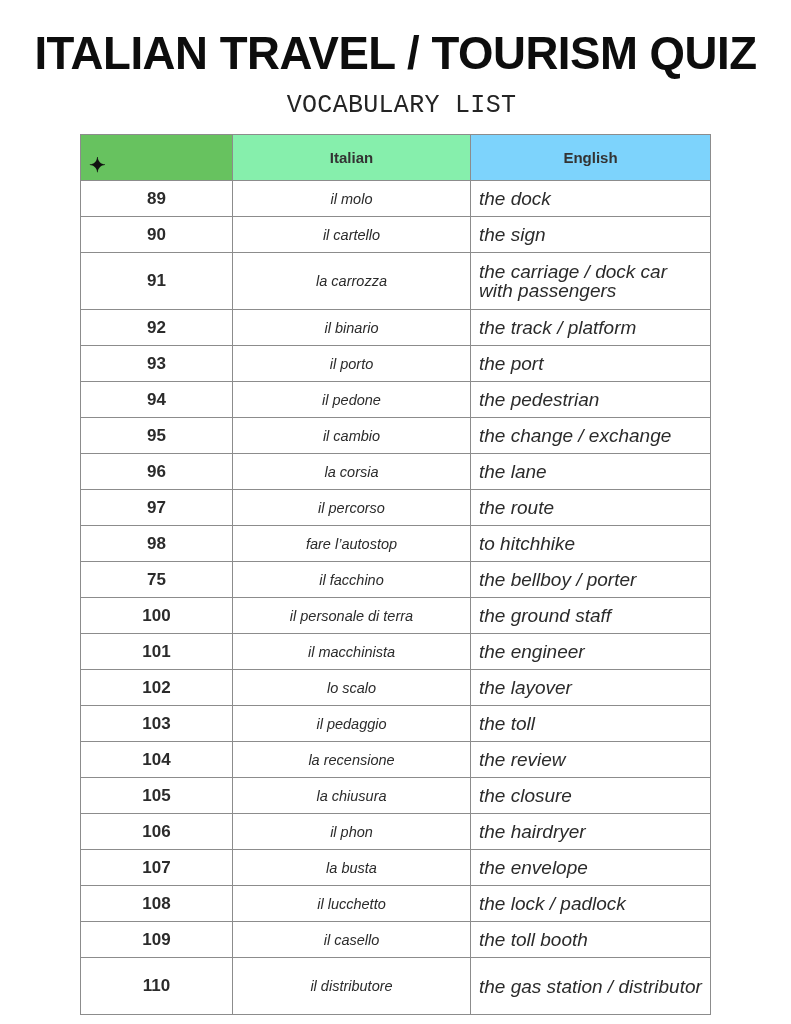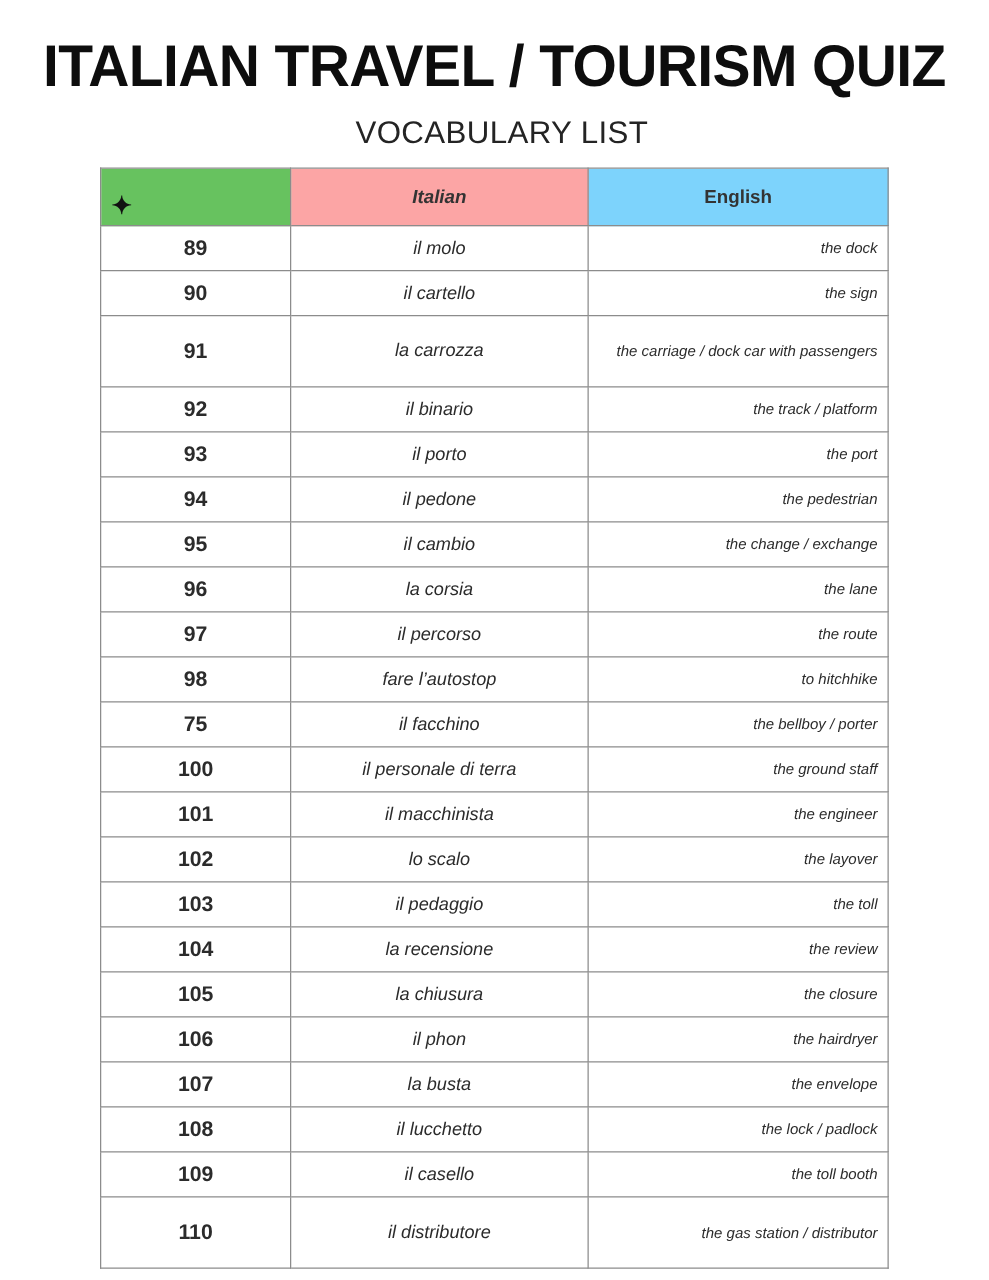--- a/index.html
+++ b/index.html
@@ -29,21 +29,21 @@
     font-size: 47px;
     line-height: 54px;
     letter-spacing: -0.5px;
     color: #0d0d0d;
     transform: scaleX(0.97);
   }
   .page-subtitle {
     margin: 0;
     padding: 12px 0 0 12px;
     text-align: center;
-    font-family: Liberation Sans, sans-serif;
+    font-family: Liberation Mono, monospace;
     font-weight: 400;
     font-size: 25px;
     line-height: 28px;
     letter-spacing: 0.3px;
     color: #242424;
   }
   .table-wrap {
     position: absolute;
     left: 80px;
     top: 134px;
@@ -71,22 +71,21 @@
     font-weight: bold;
     color: #333333;
     text-align: center;
   }
   th.h-star {
     background: #67c25f;
     text-align: left;
     padding-left: 14px;
   }
   th.h-ita {
-    background: #fca5a5;
-    font-style: italic;
+    background: #86efac;
   }
   th.h-eng {
     background: #7dd3fc;
   }
   .star-icon {
     display: inline-block;
     font-size: 20px;
     line-height: 1;
     color: #111111;
     position: relative;
@@ -103,22 +102,22 @@
     color: #2b2b2b;
   }
   td.c-ita {
     text-align: center;
     font-size: 14.5px;
     font-weight: 400;
     color: #2b2b2b;
     font-style: italic;
   }
   td.c-eng {
-    text-align: right;
-    font-size: 12px;
+    text-align: left;
+    font-size: 19px;
     font-style: italic;
     font-weight: 400;
     color: #2b2b2b;
     line-height: 19px;
   }
 </style>
 </head>
 <body>
 
 <div class="page">

